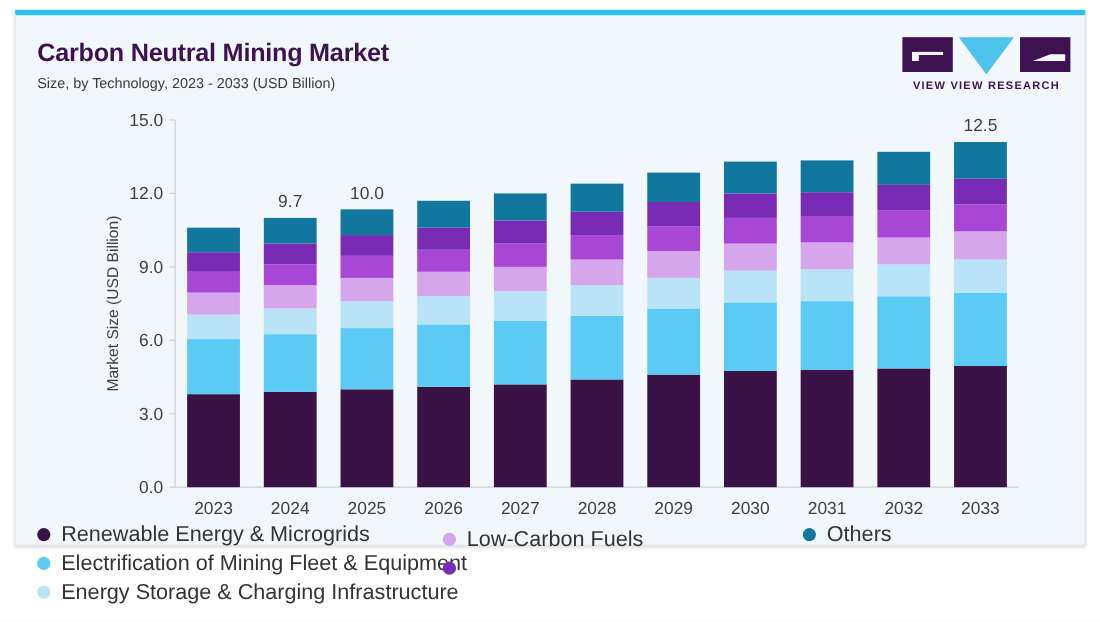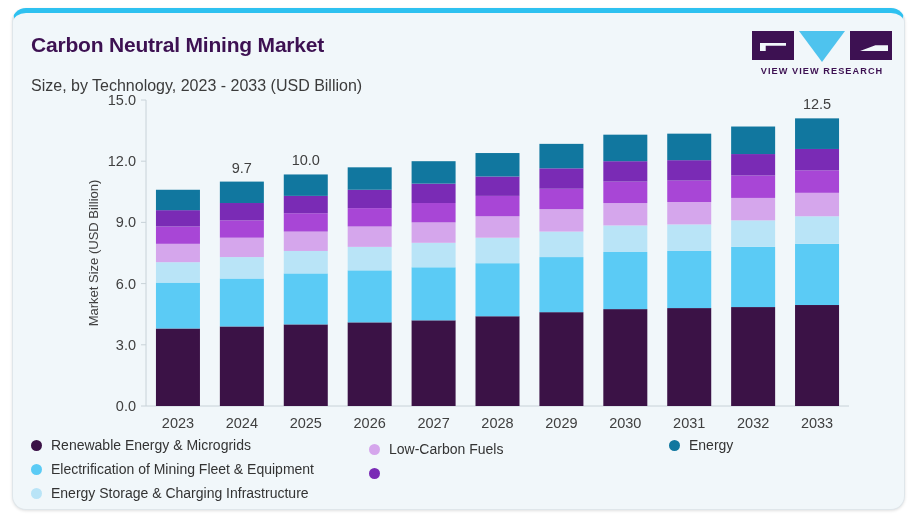--- a/index.html
+++ b/index.html
@@ -5,38 +5,38 @@
   html,body{margin:0;padding:0;}
   body{
     width:917px;height:518px;
     background:#ffffff;
     font-family:"Liberation Sans", sans-serif;
     overflow:hidden;
   }
   #card{
     position:absolute;
     left:12px;top:8px;
-    width:893px;height:502px;
+    width:893px;height:447px;
     background:#f1f7fa;
     border:1px solid #dfe6ea;
     border-top:5px solid #2ec1f0;
-    border-radius:14px;
+    border-radius:3px;
     box-sizing:border-box;
     box-shadow:0 1px 3px rgba(0,0,0,0.12);
   }
   
   #title{
     position:absolute;left:18px;top:20px;
     font-size:21px;font-weight:bold;color:#3d1152;
     letter-spacing:-0.2px;
     white-space:nowrap;
   }
   #subtitle{
-    position:absolute;left:18px;top:64px;
-    font-size:16px;color:#3b3b3b;
+    position:absolute;left:18px;top:49px;
+    font-size:12px;color:#3b3b3b;
     white-space:nowrap;
   }
   
   #logo{position:absolute;right:12px;top:18px;width:140px;height:52px;}
   #logo .marks{display:flex;align-items:flex-start;gap:5px;height:30px;}
   #logo .blk{width:44px;height:29px;background:#3d1152;position:relative;}
   #logo .blk.g::after{
     content:"";position:absolute;left:8px;top:12px;
     width:26px;height:8px;background:#f1f7fa;
     clip-path:polygon(0 100%,0 0,100% 0,100% 35%,22% 35%,22% 100%);
@@ -59,21 +59,21 @@
   
   #plot{position:absolute;left:0;top:0;width:893px;height:502px;pointer-events:none;}
   #plot svg{display:block;}
   .ytick{font-size:14.5px;fill:#404040;text-anchor:end;font-family:"Liberation Sans",sans-serif;}
   .xtick{font-size:14.5px;fill:#404040;text-anchor:middle;font-family:"Liberation Sans",sans-serif;}
   .axtitle{font-size:13px;fill:#404040;font-family:"Liberation Sans",sans-serif;}
   .dlabel{font-size:14.5px;fill:#404040;text-anchor:middle;font-family:"Liberation Sans",sans-serif;}
   
   #legend{
     position:absolute;left:18px;top:420px;width:860px;height:72px;
-    font-size:14px;color:#333;
+    font-size:18px;color:#333;
   }
   .lcol{position:absolute;}
   .litem{display:flex;align-items:center;height:24px;white-space:nowrap;}
   .ldot{width:11px;height:11px;border-radius:50%;margin-right:9px;flex:0 0 auto;}
   .llab{line-height:1;}
 </style>
 </head>
 <body>
 
 <div id="card">
@@ -221,18 +221,18 @@
           <span class="ldot" style="background: rgb(213, 166, 236);"></span>
           <span class="llab">Low-Carbon Fuels</span>
         </div>
         <div class="litem">
           <span class="ldot" style="background: rgb(122, 43, 181);"></span>
         </div>
       </div>
       <div class="lcol" style="left: 638px; top: 0px; width: 200px;">
         <div class="litem">
           <span class="ldot" style="background: rgb(17, 119, 159);"></span>
-          <span class="llab">Energy</span>
+          <span class="llab">Others</span>
         </div>
       </div>
     </div>
 
 </div>
 
 </body></html>

